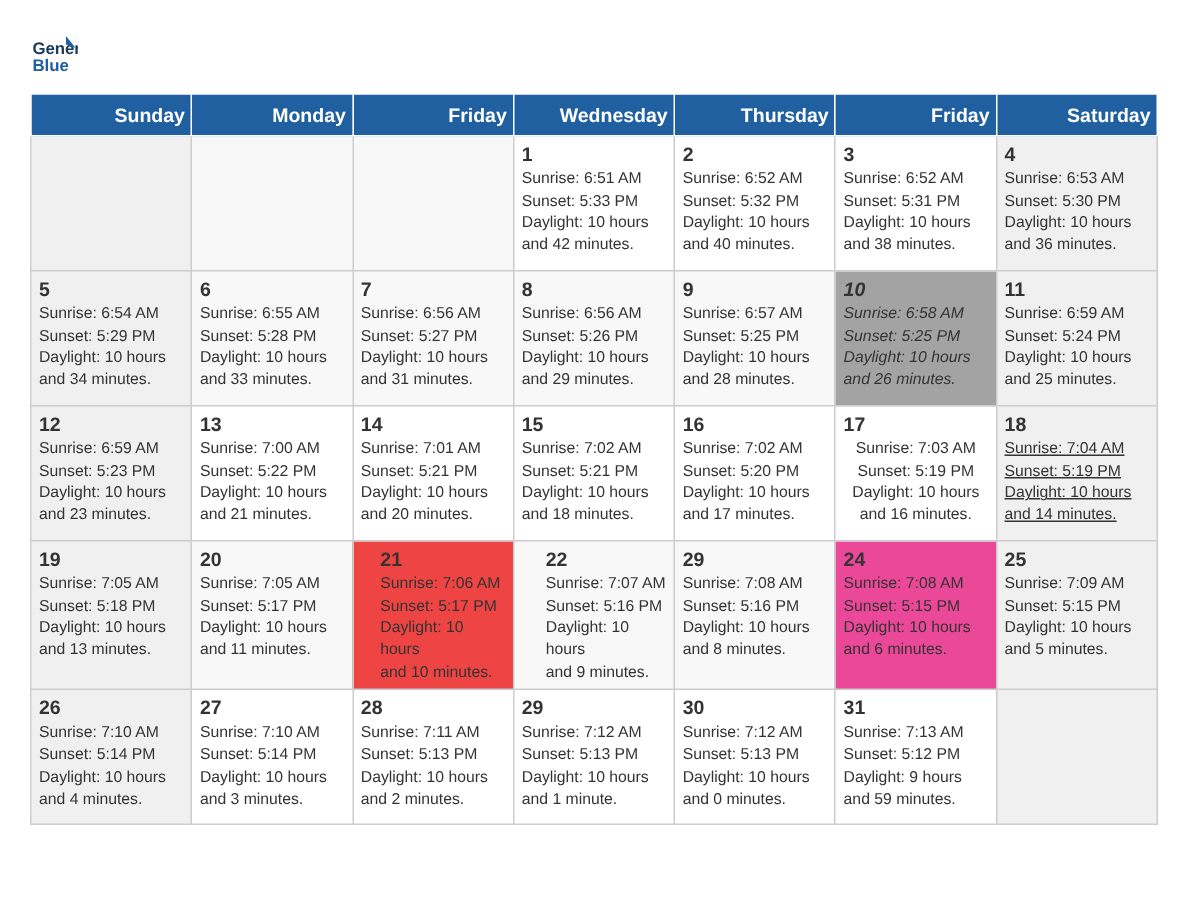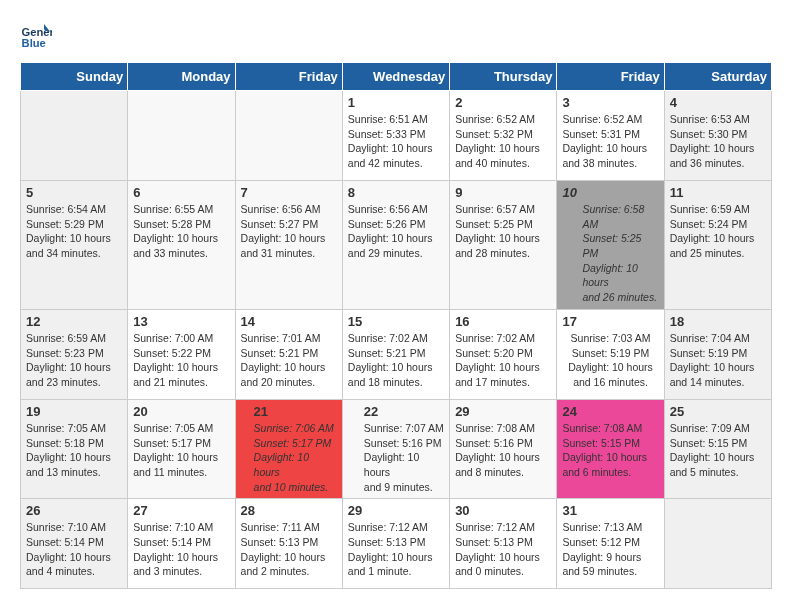--- a/index.html
+++ b/index.html
@@ -173,21 +173,21 @@
         </td>
         <td style="background-color: rgb(248, 248, 248);">
           <div class="day-num">9</div>
           <div class="day-info" style="white-space: pre-line;">Sunrise: 6:57 AM
 Sunset: 5:25 PM
 Daylight: 10 hours
 and 28 minutes.</div>
         </td>
         <td style="background-color: #a3a3a3; font-style: italic;">
           <div class="day-num">10</div>
-          <div class="day-info" style="white-space: pre-line; margin-left: 20px;">Sunrise: 6:58 AM
+          <div class="day-info" style="white-space: pre-line;">Sunrise: 6:58 AM
 Sunset: 5:25 PM
 Daylight: 10 hours
 and 26 minutes.</div>
         </td>
         <td>
           <div class="day-num">11</div>
           <div class="day-info" style="white-space: pre-line;">Sunrise: 6:59 AM
 Sunset: 5:24 PM
 Daylight: 10 hours
 and 25 minutes.</div>
@@ -231,21 +231,21 @@
         </td>
         <td>
           <div class="day-num">17</div>
           <div class="day-info" style="white-space: pre-line; text-align: center;">Sunrise: 7:03 AM
 Sunset: 5:19 PM
 Daylight: 10 hours
 and 16 minutes.</div>
         </td>
         <td>
           <div class="day-num">18</div>
-          <div class="day-info" style="white-space: pre-line;">Sunrise: 7:04 AM
+          <div class="day-info" style="white-space: pre-line; text-decoration: underline;">Sunrise: 7:04 AM
 Sunset: 5:19 PM
 Daylight: 10 hours
 and 14 minutes.</div>
         </td>
       </tr>
       <tr>
         <td>
           <div class="day-num">19</div>
           <div class="day-info" style="white-space: pre-line;">Sunrise: 7:05 AM
 Sunset: 5:18 PM
@@ -254,21 +254,21 @@
         </td>
         <td style="background-color: rgb(248, 248, 248);">
           <div class="day-num">20</div>
           <div class="day-info" style="white-space: pre-line;">Sunrise: 7:05 AM
 Sunset: 5:17 PM
 Daylight: 10 hours
 and 11 minutes.</div>
         </td>
         <td style="background-color: #ef4444; padding-left: 18px;">
           <div class="day-num">21</div>
-          <div class="day-info" style="white-space: pre-line; font-style: italic;">Sunrise: 7:06 AM
+          <div class="day-info" style="white-space: pre-line;">Sunrise: 7:06 AM
 Sunset: 5:17 PM
 Daylight: 10 hours
 and 10 minutes.</div>
         </td>
         <td style="background-color: rgb(248, 248, 248); padding-left: 21px;">
           <div class="day-num">22</div>
           <div class="day-info" style="white-space: pre-line;">Sunrise: 7:07 AM
 Sunset: 5:16 PM
 Daylight: 10 hours
 and 9 minutes.</div>

